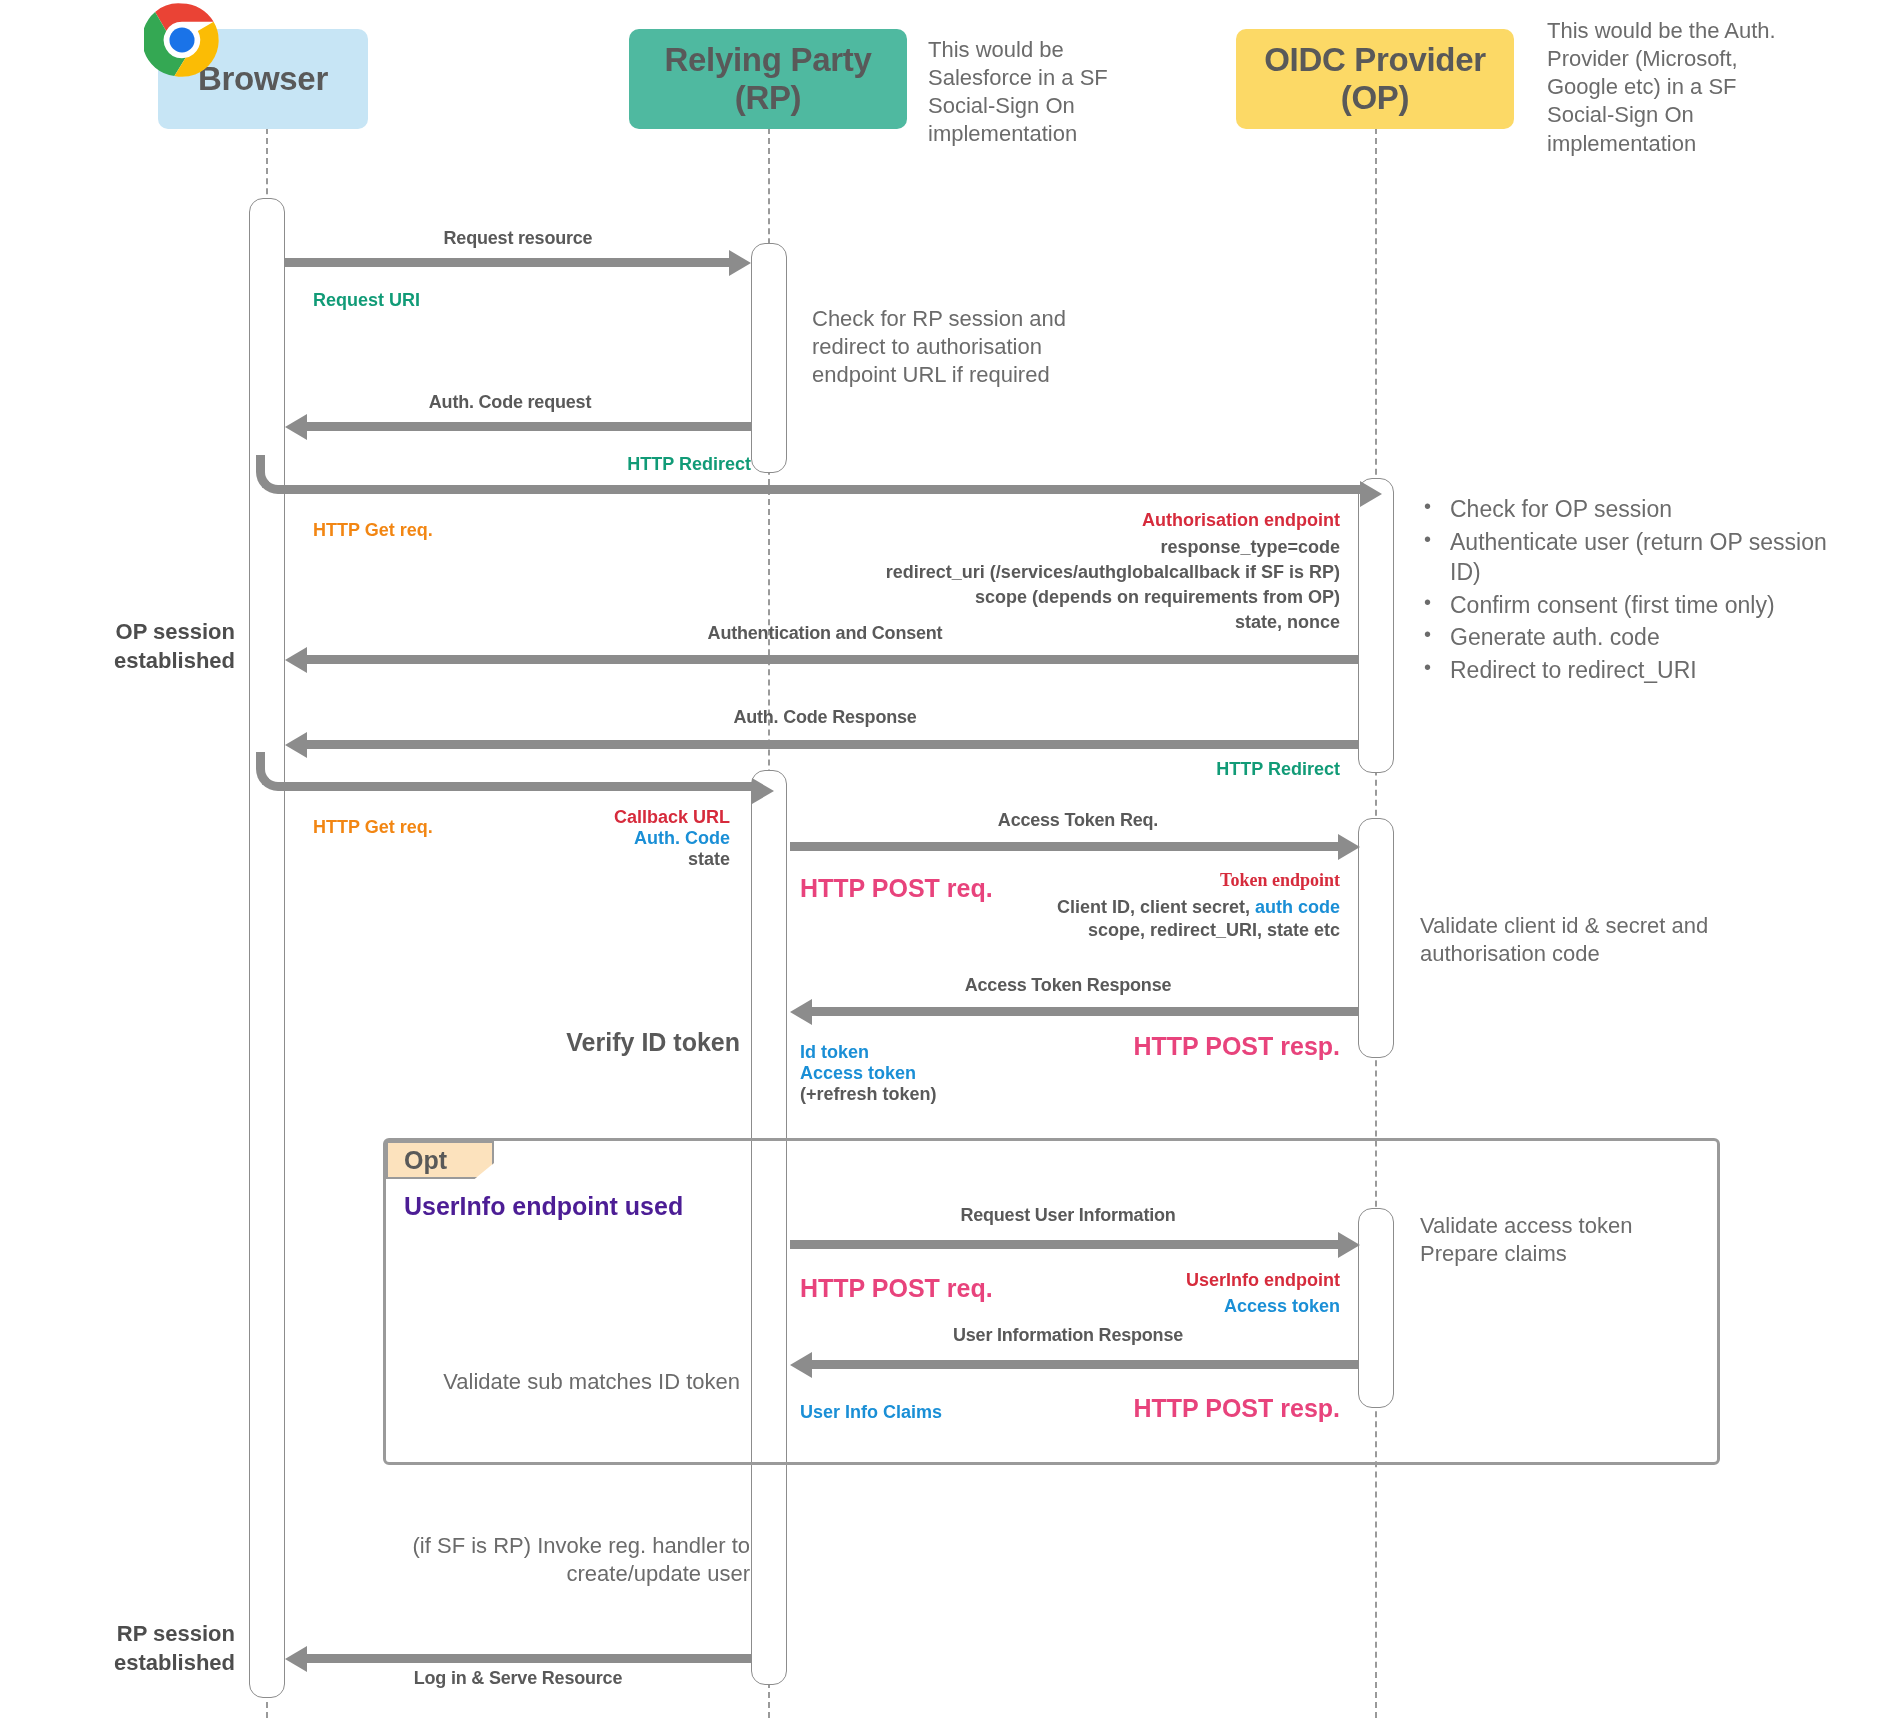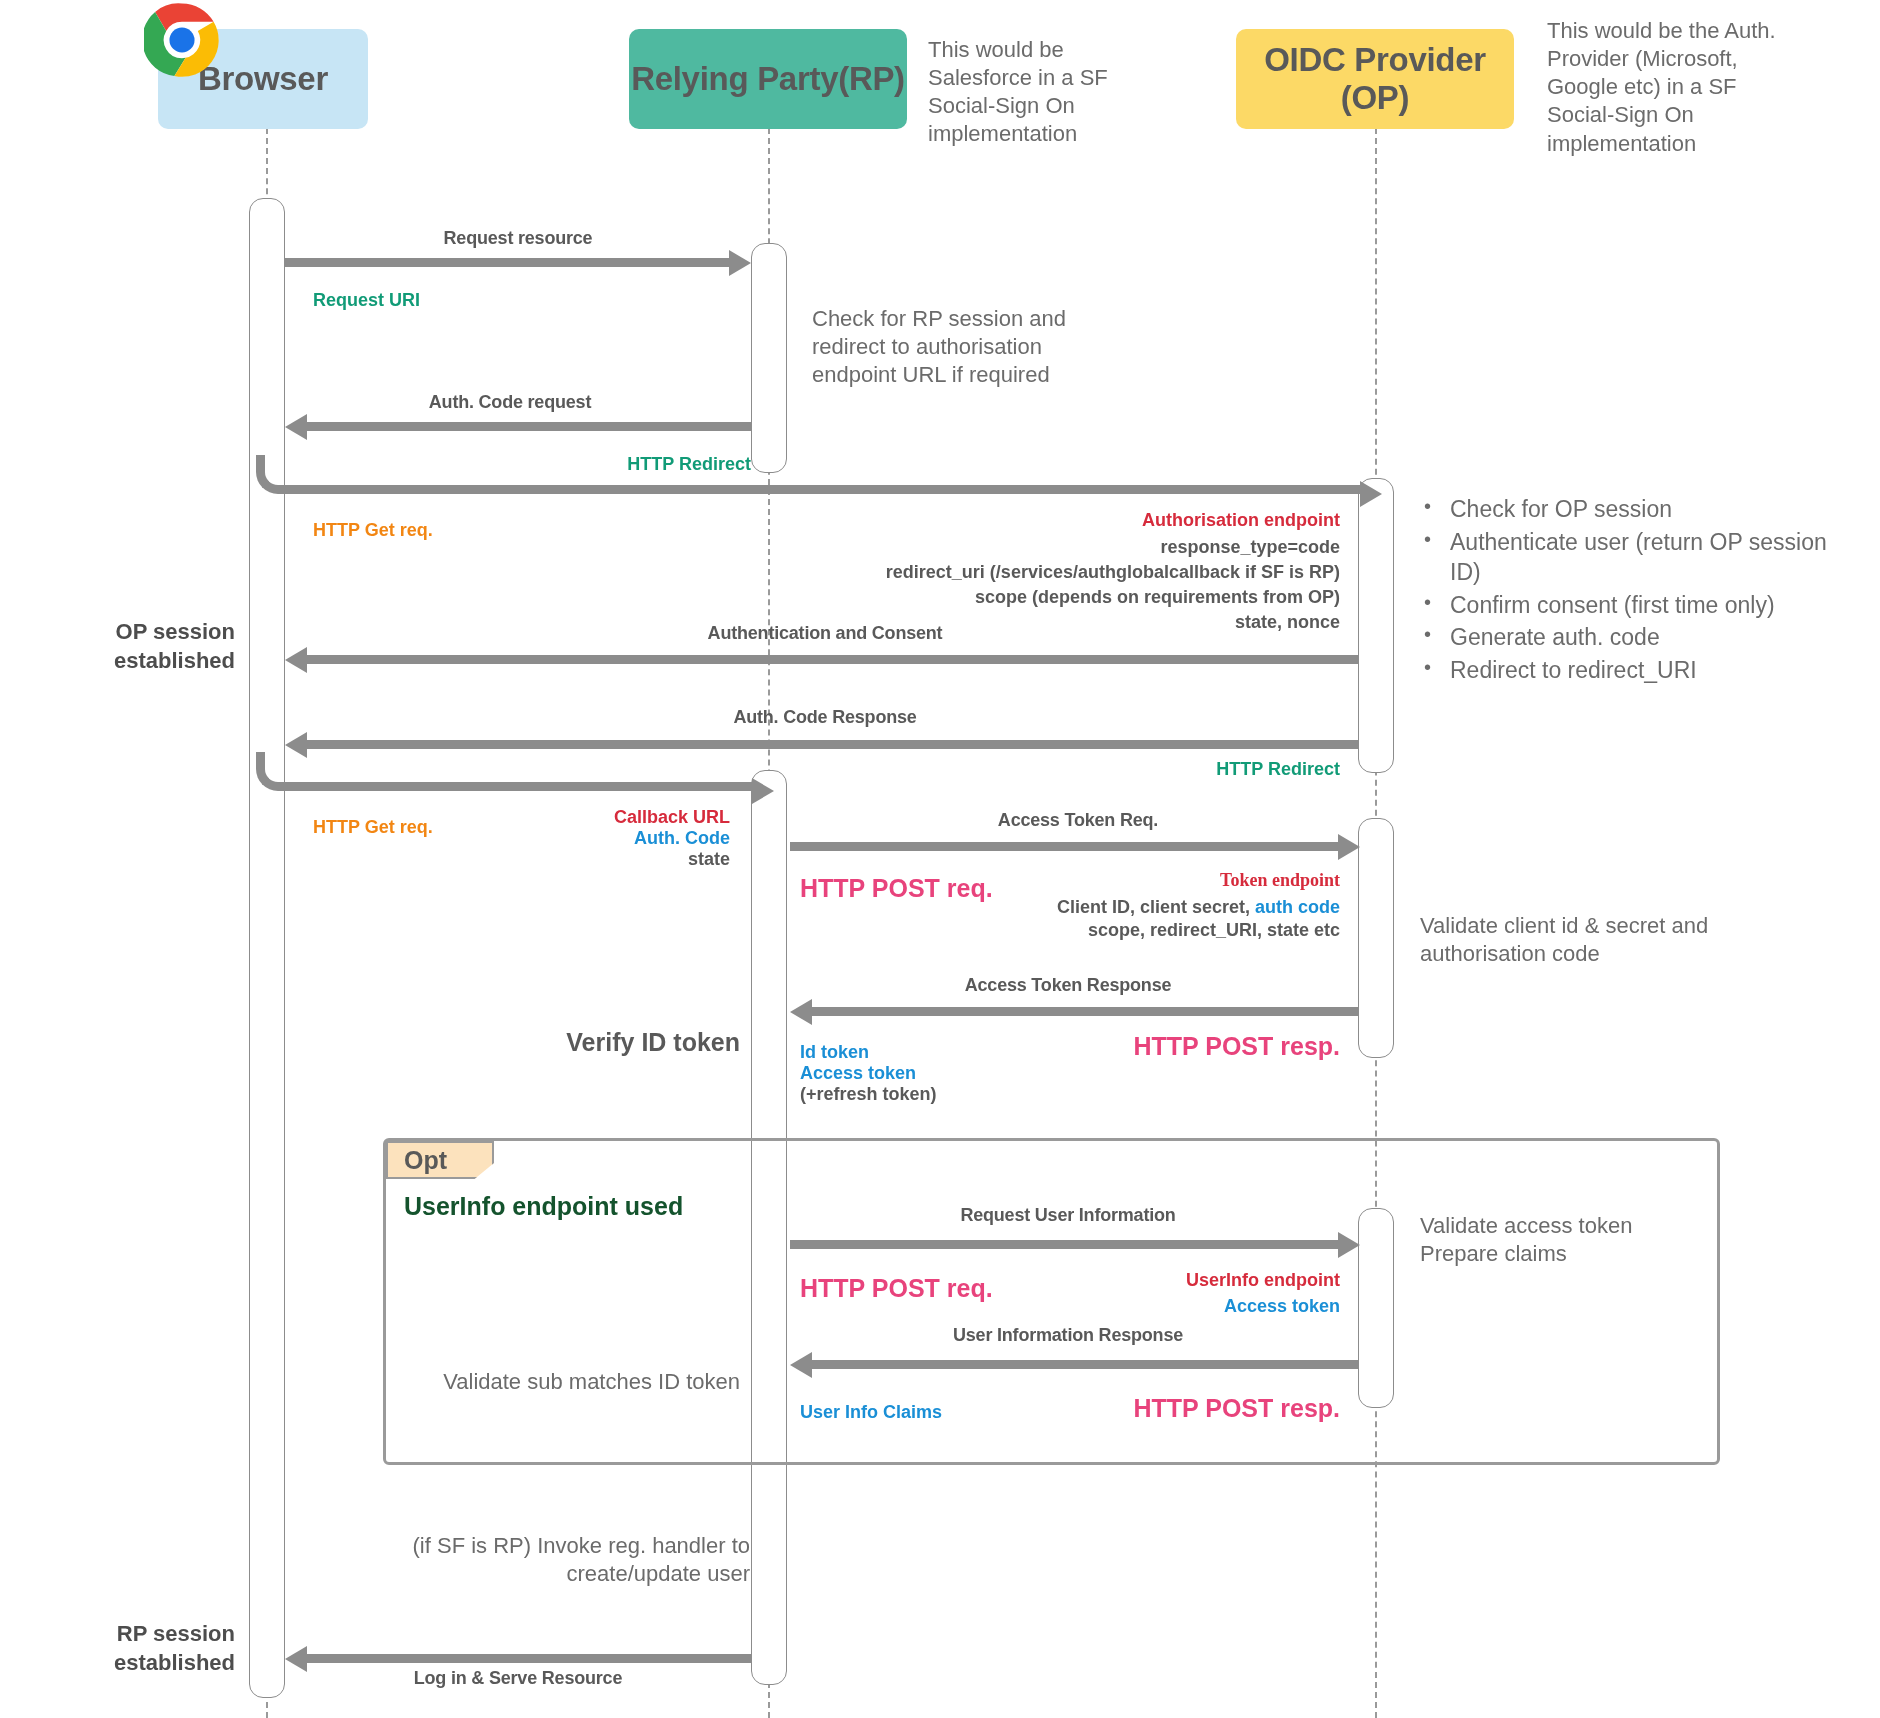--- a/index.html
+++ b/index.html
@@ -172,21 +172,21 @@
     color:#595959;
     display:flex;
     align-items:center;
     padding-left:16px;
     clip-path:polygon(0 0, 100% 0, 100% 58%, 82% 100%, 0 100%);
   }
   .frag-label{
     position:absolute;
     font-weight:bold;
     font-size:25px;
-    color:#14532d;
+    color:#4c1d95;
   }
 
   
   .chrome{position:absolute;}
 </style>
 </head>
 <body>
 
 <div id="stage">
 
@@ -200,21 +200,21 @@
 
   <svg class="chrome" style="left:144px;top:2px;" width="76" height="76" viewBox="0 0 100 100">
     <circle cx="50" cy="50" r="48" fill="#ffffff"></circle>
     <path d="M50 2a48 48 0 0 1 41.6 24H50a24 24 0 0 0-20.8 12L14.6 13A47.9 47.9 0 0 1 50 2z" fill="#ea4335"></path>
     <path d="M14.6 13l14.6 25A24 24 0 0 0 50 74c1.6 0 3.2-.2 4.7-.5L40 97.3A48 48 0 0 1 14.6 13z" fill="#34a853"></path>
     <path d="M91.6 26A48 48 0 0 1 40 97.3l14.7-23.8A24 24 0 0 0 70.8 38z" fill="#fbbc05"></path>
     <circle cx="50" cy="50" r="22.5" fill="#ffffff"></circle>
     <circle cx="50" cy="50" r="16.5" fill="#1a73e8"></circle>
   </svg>
 
-  <div class="actor actor-rp" style="left:629px;top:29px;width:278px;height:100px;flex-direction:row;">
+  <div class="actor actor-rp" style="left:629px;top:29px;width:278px;height:100px;flex-direction:column;">
     <span>Relying Party</span>
     <span>(RP)</span>
   </div>
 
   <div class="actor actor-op" style="left:1236px;top:29px;width:278px;height:100px;flex-direction:column;">
     <span>OIDC Provider</span>
     <span>(OP)</span>
   </div>
 
   <div class="note" style="left:928px;top:36px;width:215px;">This would be Salesforce in a SF Social-Sign On implementation</div>

